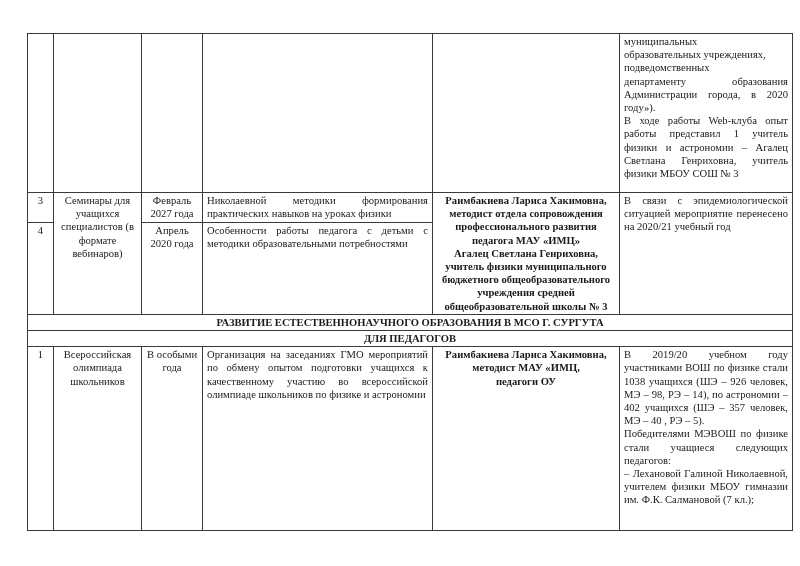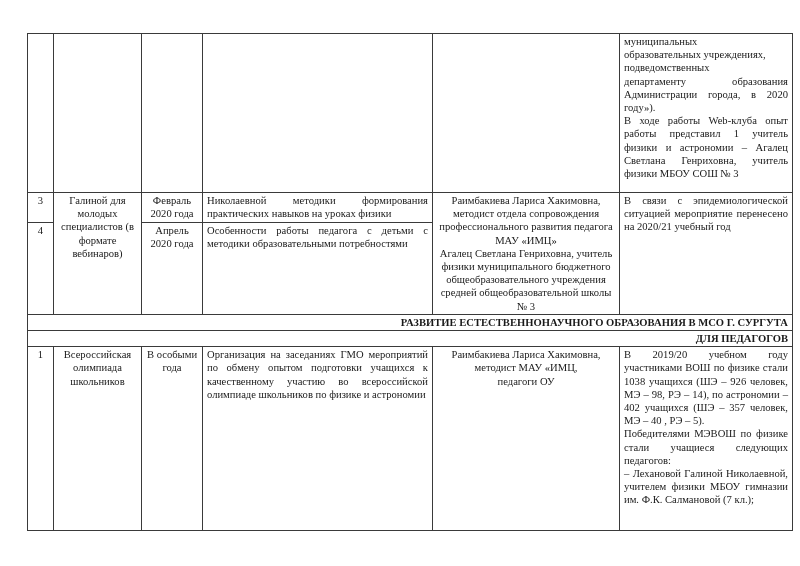--- a/index.html
+++ b/index.html
@@ -7,22 +7,22 @@
          font-family: "Liberation Serif", "DejaVu Serif", serif; color: #1a1a1a; }
   .page { position: absolute; left: 0; top: 0; width: 688px; height: 566px; }
   table.doc { position: absolute; left: 27px; top: 33px; width: 765px;
               border-collapse: collapse; table-layout: fixed;
               font-size: 10.6px; line-height: 13.2px; }
   table.doc td { border: 1.4px solid #3a3a3a; vertical-align: top;
                  padding: 1px 4px 1px 4px; }
   .c { text-align: center; }
   .j { text-align: justify; text-align-last: left; }
   .jl { text-align: justify; }
-  .head { text-align: right; font-weight: bold; padding: 2px 4px; }
-  .pre { white-space: pre-line; }
+  .head { text-align: center; font-weight: bold; padding: 2px 4px; }
+  .pre { white-space: pre-line; font-weight: bold; }
 </style>
 </head>
 <body>
 
 <div class="page">
 <table class="doc">
   <colgroup>
     <col style="width:26px">
     <col style="width:88px">
     <col style="width:61px">
@@ -42,22 +42,22 @@
       <div>муниципальных</div>
       <div>образовательных учреждениях,</div>
       <div>подведомственных</div>
       <div class="j">департаменту образования Администрации города, в 2020 году»).</div>
       <div class="j">В ходе работы Web-клуба опыт работы представил 1 учитель физики и астрономии – Агалец Светлана Генриховна, учитель физики МБОУ СОШ № 3</div>
     </td>
   </tr>
 
   <tr style="height:27px">
     <td class="c">3</td>
-    <td class="c" rowspan="2">Галиной для молодых специалистов (в формате вебинаров)</td>
-    <td class="c">Февраль 2020 года</td>
+    <td class="c" rowspan="2">Семинары для учащихся специалистов (в формате вебинаров)</td>
+    <td class="c">Февраль 2027 года</td>
     <td class="j">Николаевной методики формирования практических навыков на уроках физики</td>
     <td class="c pre" rowspan="2">Раимбакиева Лариса Хакимовна,
 методист отдела сопровождения профессионального развития педагога МАУ «ИМЦ»
 Агалец Светлана Генриховна, учитель физики муниципального бюджетного общеобразовательного учреждения средней общеобразовательной школы № 3</td>
     <td class="j" rowspan="2">В связи с эпидемиологической ситуацией мероприятие перенесено на 2020/21 учебный год</td>
   </tr>
 
   <tr style="height:91px">
     <td class="c">4</td>
     <td class="c">Апрель 2020 года</td>

